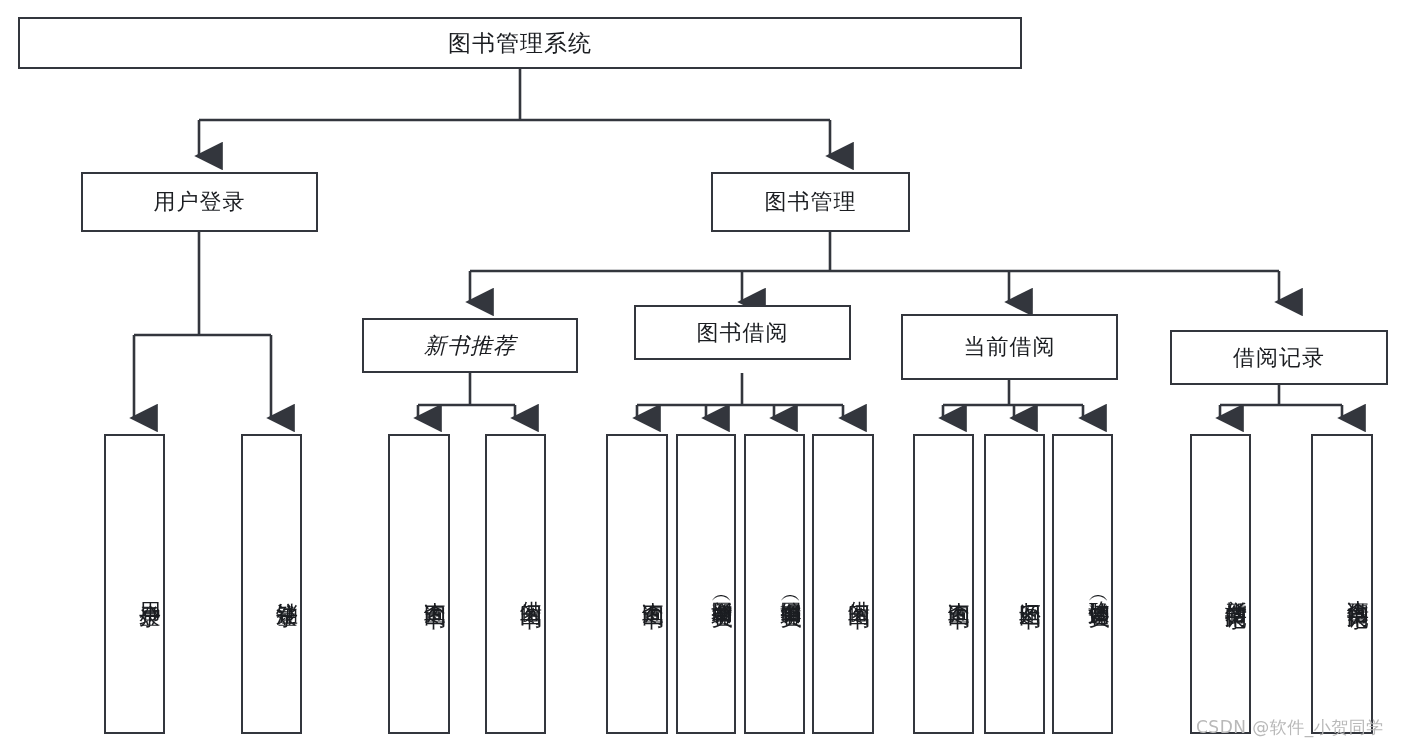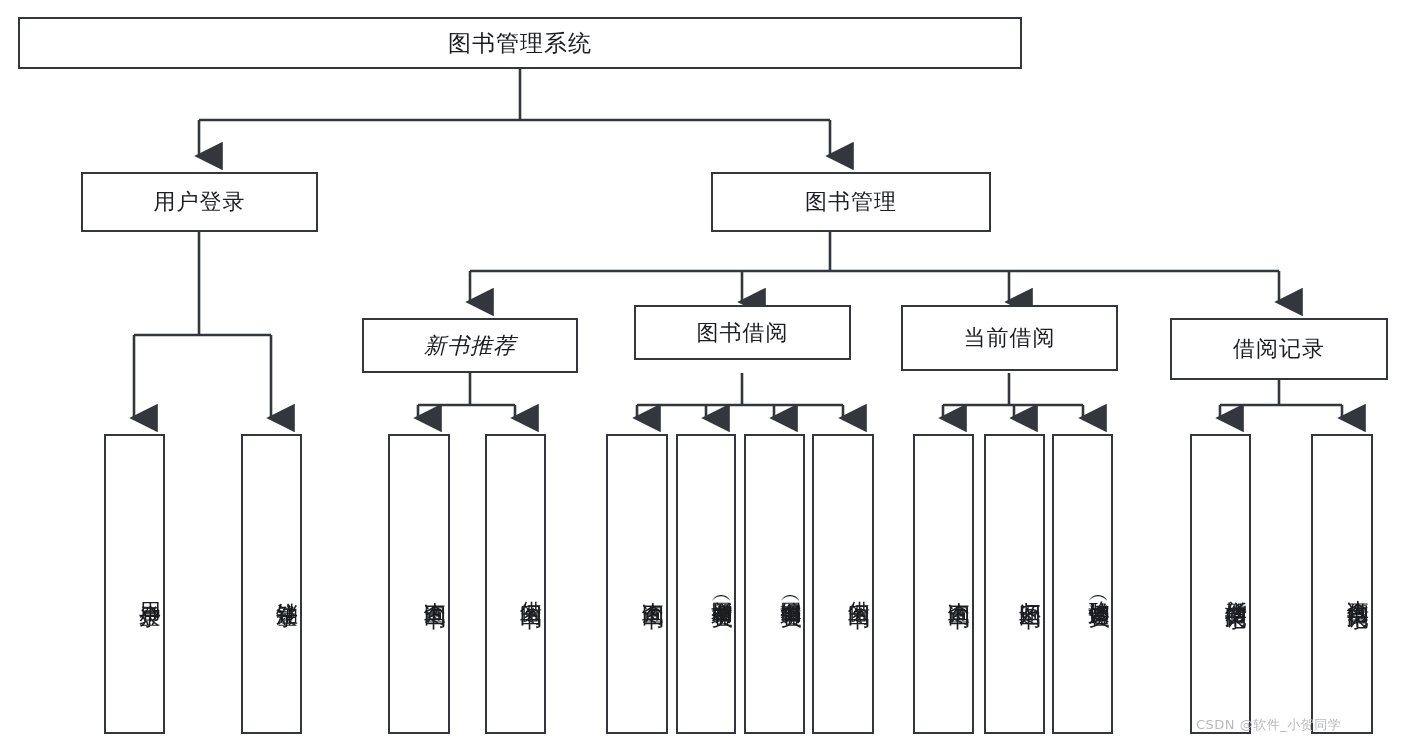--- a/index.html
+++ b/index.html
@@ -52,21 +52,21 @@
     align-items: flex-start;
     justify-content: center;
     white-space: nowrap;
   }
   .node.vert.tall {
     font-size: 21px;
     letter-spacing: 1px;
   }
   .watermark {
     position: absolute;
-    font-size: 13px;
+    font-size: 17px;
     color: #b9b9b9;
     white-space: nowrap;
     letter-spacing: 0.5px;
   }
 </style>
 </head>
 <body>
 
 <div id="canvas">
 
@@ -120,34 +120,34 @@
     </g>
   </svg>
 
   <div class="node horiz root" style="left:18px; top:17px; width:1004px; height:52px;">
     <span>图书管理系统</span>
   </div>
 
   <div class="node horiz" style="left:81px; top:172px; width:237px; height:60px;">
     <span>用户登录</span>
   </div>
-  <div class="node horiz" style="left:711px; top:172px; width:280px; height:60px;">
+  <div class="node horiz" style="left:711px; top:172px; width:199px; height:60px;">
     <span>图书管理</span>
   </div>
 
   <div class="node horiz" style="left:362px; top:318px; width:216px; height:55px;font-style:italic;">
     <span>新书推荐</span>
   </div>
   <div class="node horiz" style="left:634px; top:305px; width:217px; height:55px;">
     <span>图书借阅</span>
   </div>
-  <div class="node horiz" style="left:901px; top:305px; width:217px; height:66px;">
+  <div class="node horiz" style="left:901px; top:314px; width:217px; height:66px;">
     <span>当前借阅</span>
   </div>
-  <div class="node horiz" style="left:1170px; top:318px; width:218px; height:62px;">
+  <div class="node horiz" style="left:1170px; top:330px; width:218px; height:55px;">
     <span>借阅记录</span>
   </div>
 
   <div class="node vert" style="left:104px; top:434px; width:61px; height:300px;">
     <span>用户登录</span>
   </div>
   <div class="node vert" style="left:241px; top:434px; width:61px; height:300px;">
     <span>注销登录</span>
   </div>
   <div class="node vert" style="left:388px; top:434px; width:62px; height:300px;">

